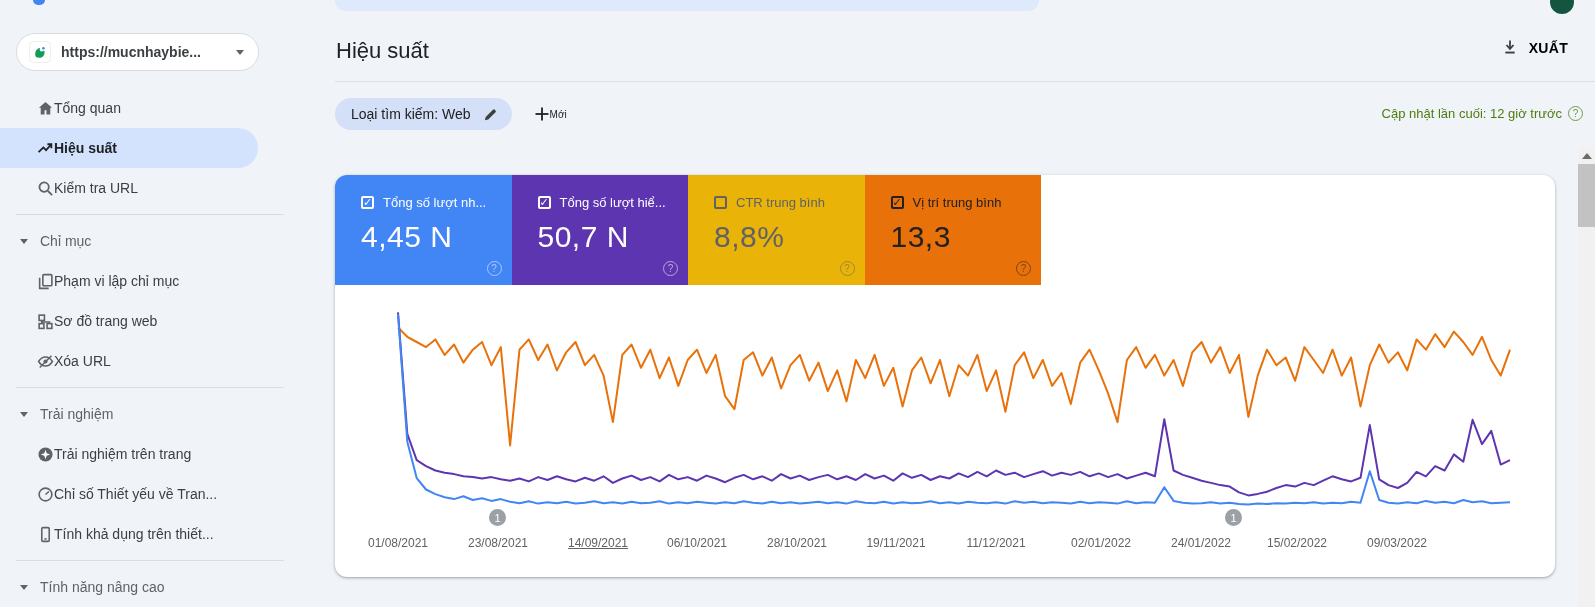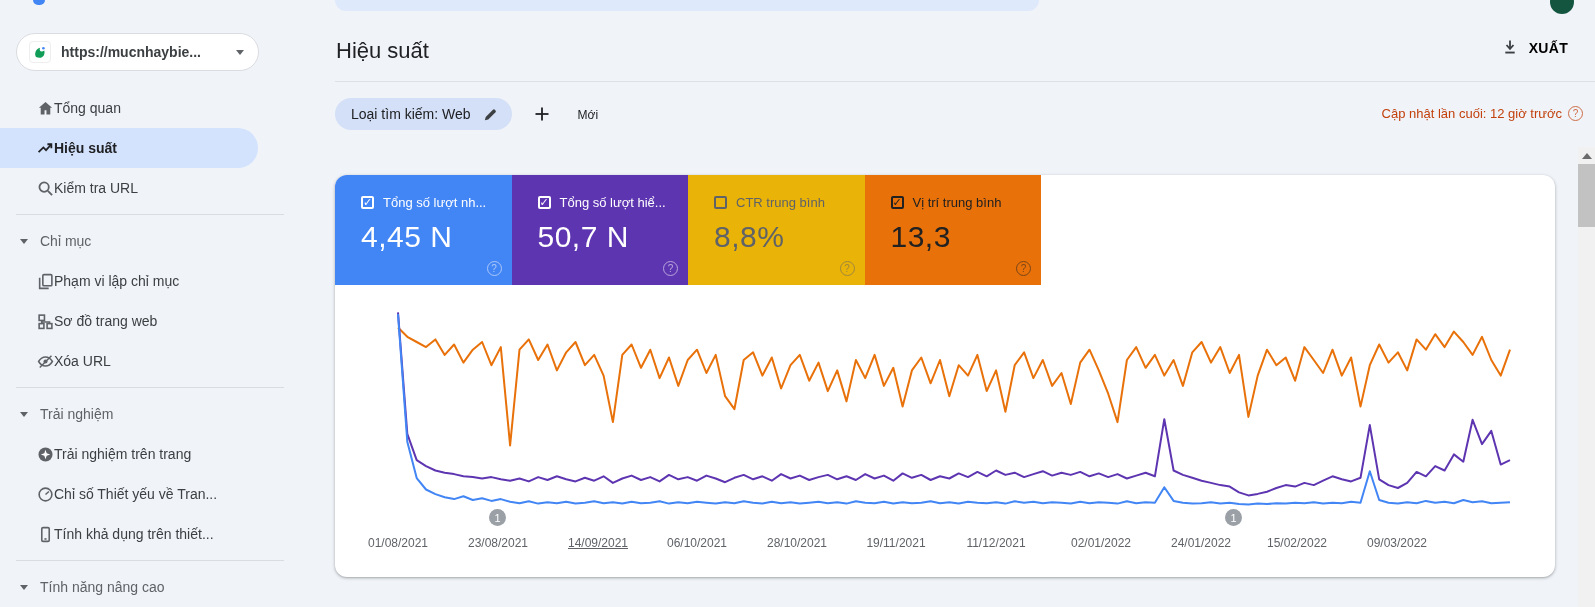--- a/index.html
+++ b/index.html
@@ -37,24 +37,24 @@
   
   .main { position:absolute; left:335px; top:0; right:0; height:607px; }
   .page-title { position:absolute; left:1px; top:38px; font-size:22px; font-weight:normal; color:#202124; }
   .export-btn { position:absolute; right:27px; top:38px; display:flex; align-items:flex-end; gap:10px;
                 font-size:14px; font-weight:bold; color:#000000; cursor:pointer; letter-spacing:.3px; }
   .main-divider { position:absolute; left:0; right:0; top:81px; height:1px; background:#dde1e6; }
 
   .filter-row { position:absolute; left:0; top:98px; height:32px; display:flex; align-items:center; gap:14px; }
   .chip { height:32px; background:#d4e0f7; border-radius:16px; display:flex; align-items:center;
           gap:12px; padding:0 14px 0 16px; font-size:14px; color:#202124; cursor:pointer; white-space:nowrap; }
-  .new-btn { display:flex; align-items:flex-end; gap:28px; font-size:12px; color:#202124;
+  .new-btn { display:flex; align-items:center; gap:0; font-size:10px; color:#202124;
              cursor:pointer; padding:0 8px; }
   .updated { position:absolute; right:12px; top:106px; display:flex; align-items:center; gap:6px;
-             font-size:13px; color:#c2410c; }
+             font-size:13px; color:#4d7c0f; }
   .qm { width:15px; height:15px; border:1.5px solid currentColor; border-radius:50%;
         display:inline-flex; align-items:center; justify-content:center;
         font-size:10px; opacity:.75; flex:none; }
   .qm::after { content:"?"; }
 
   
   .card { position:absolute; left:0; top:175px; width:1220px; height:402px; background:#fff;
           border-radius:12px; box-shadow:0 1px 2px rgba(60,64,67,.3), 0 1px 3px 1px rgba(60,64,67,.12);
           overflow:hidden; }
   .tiles { display:flex; }

